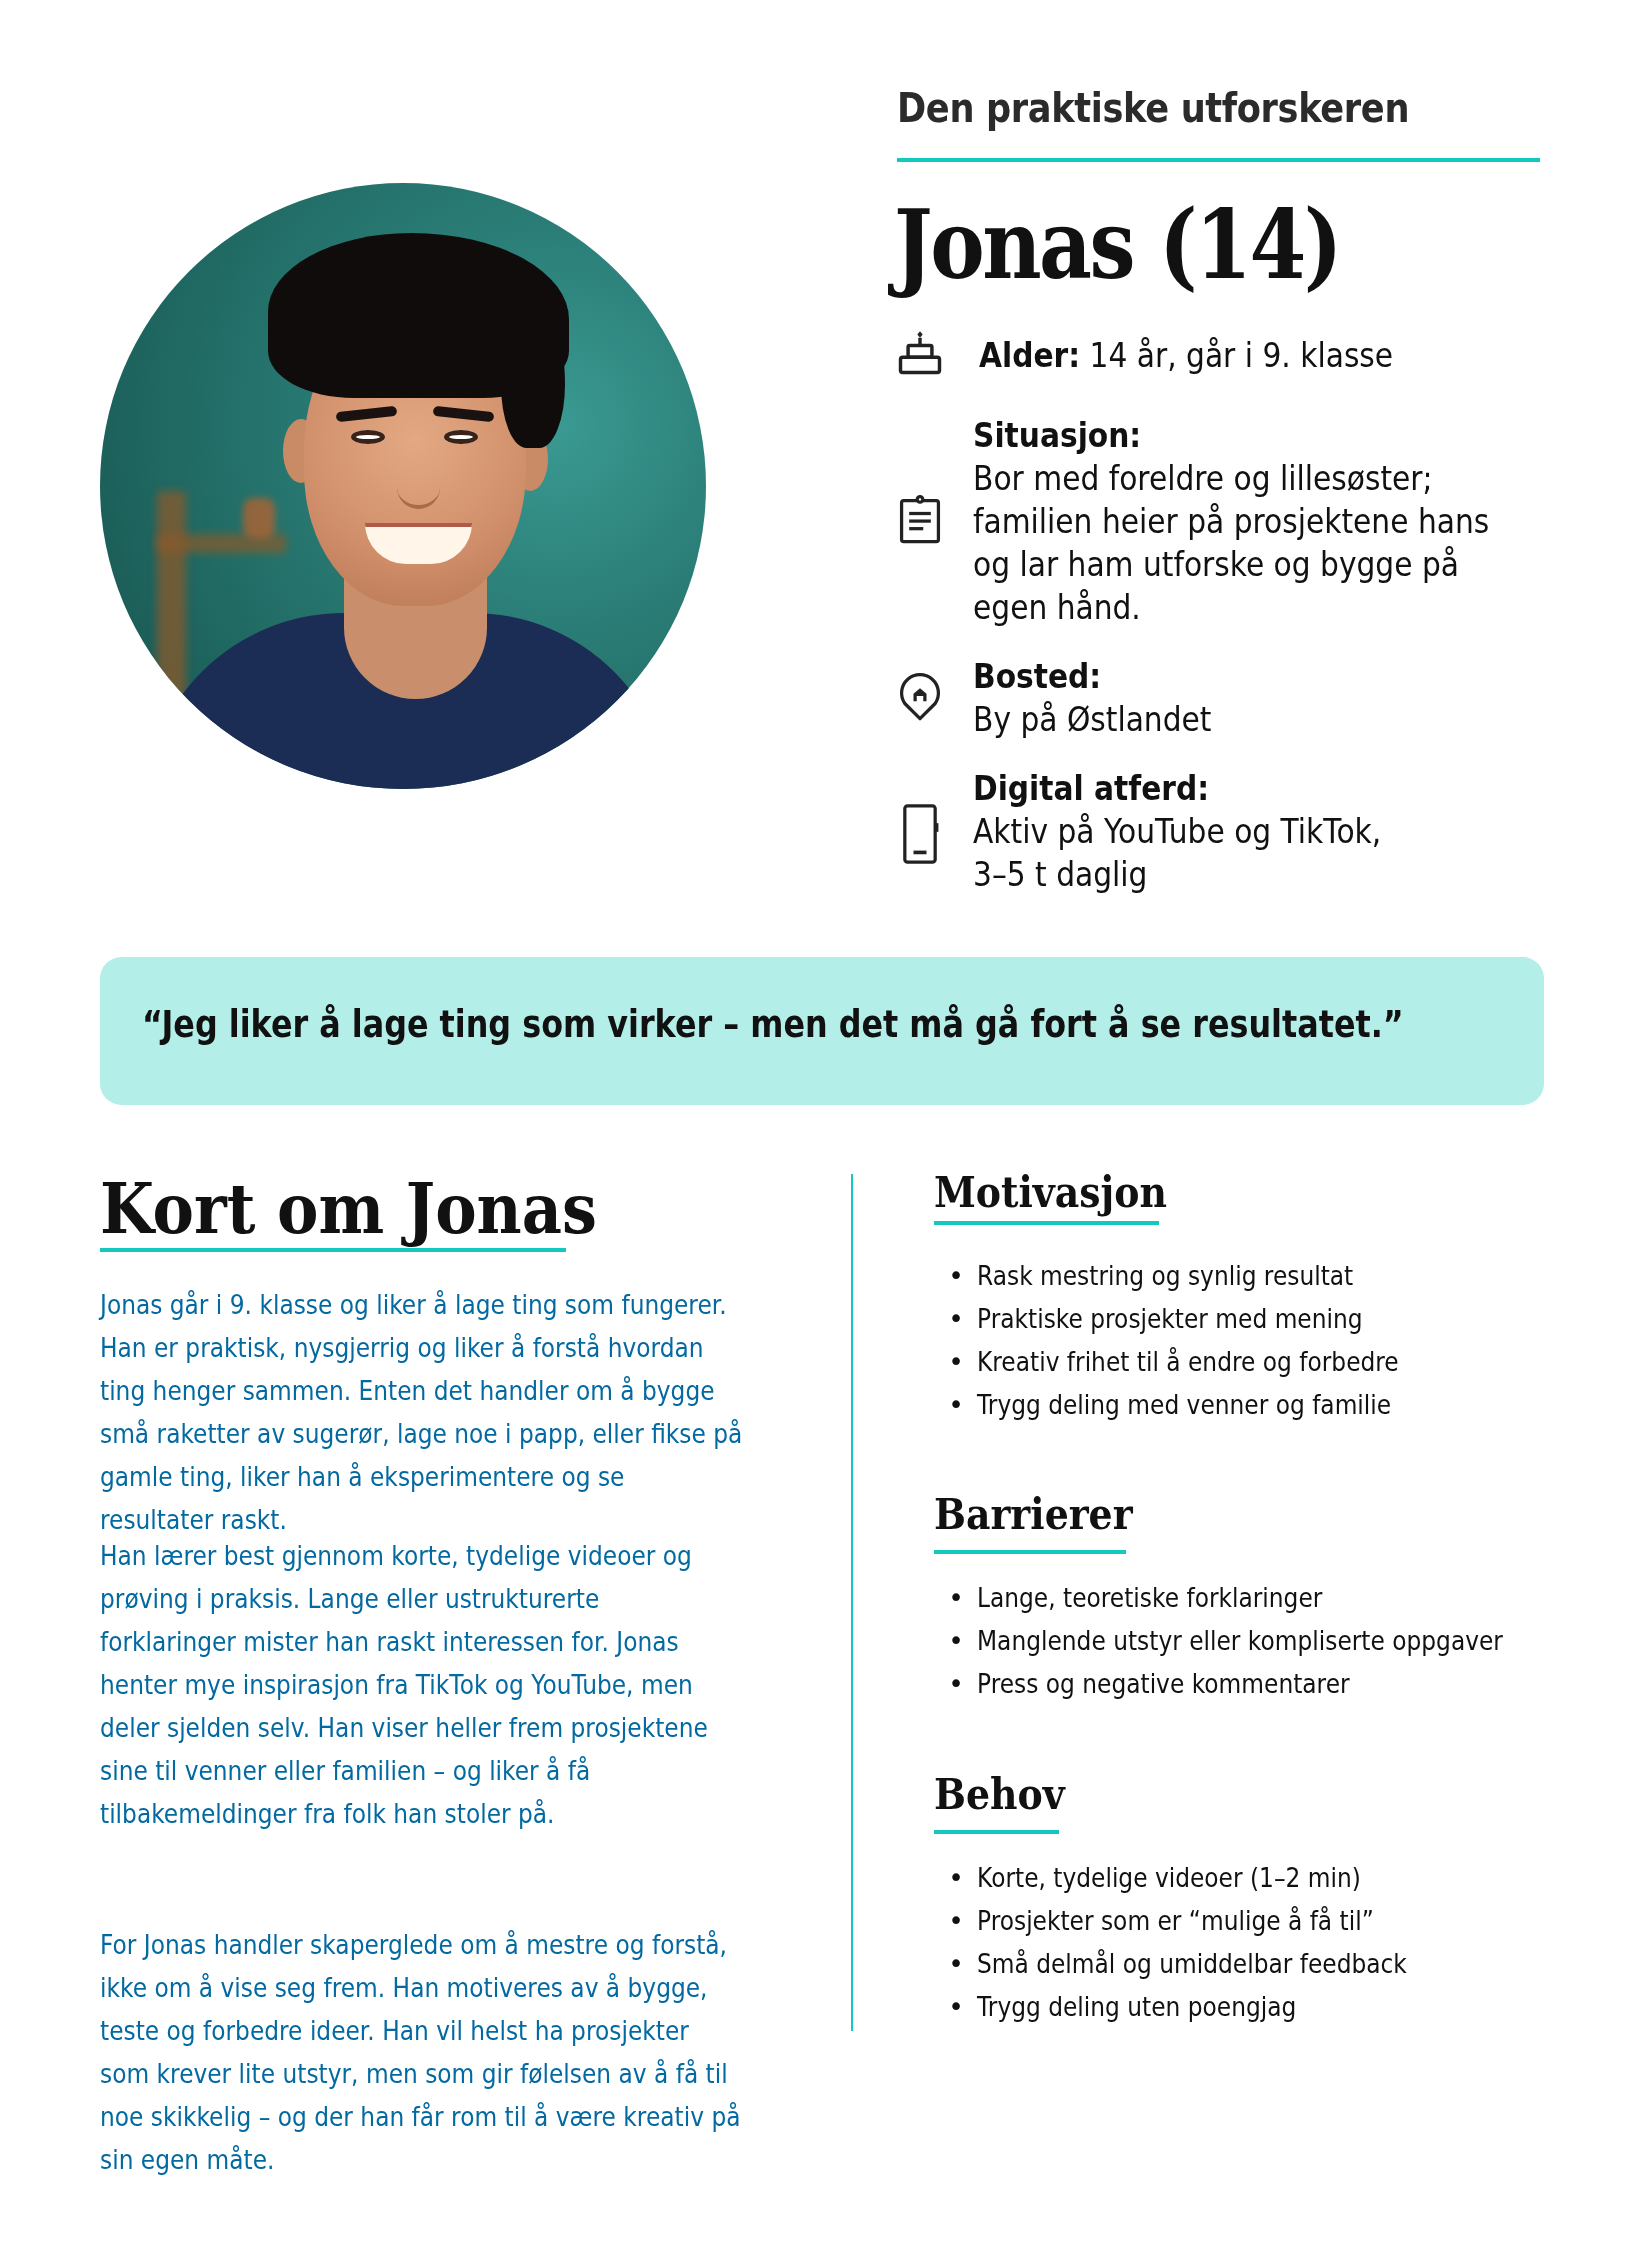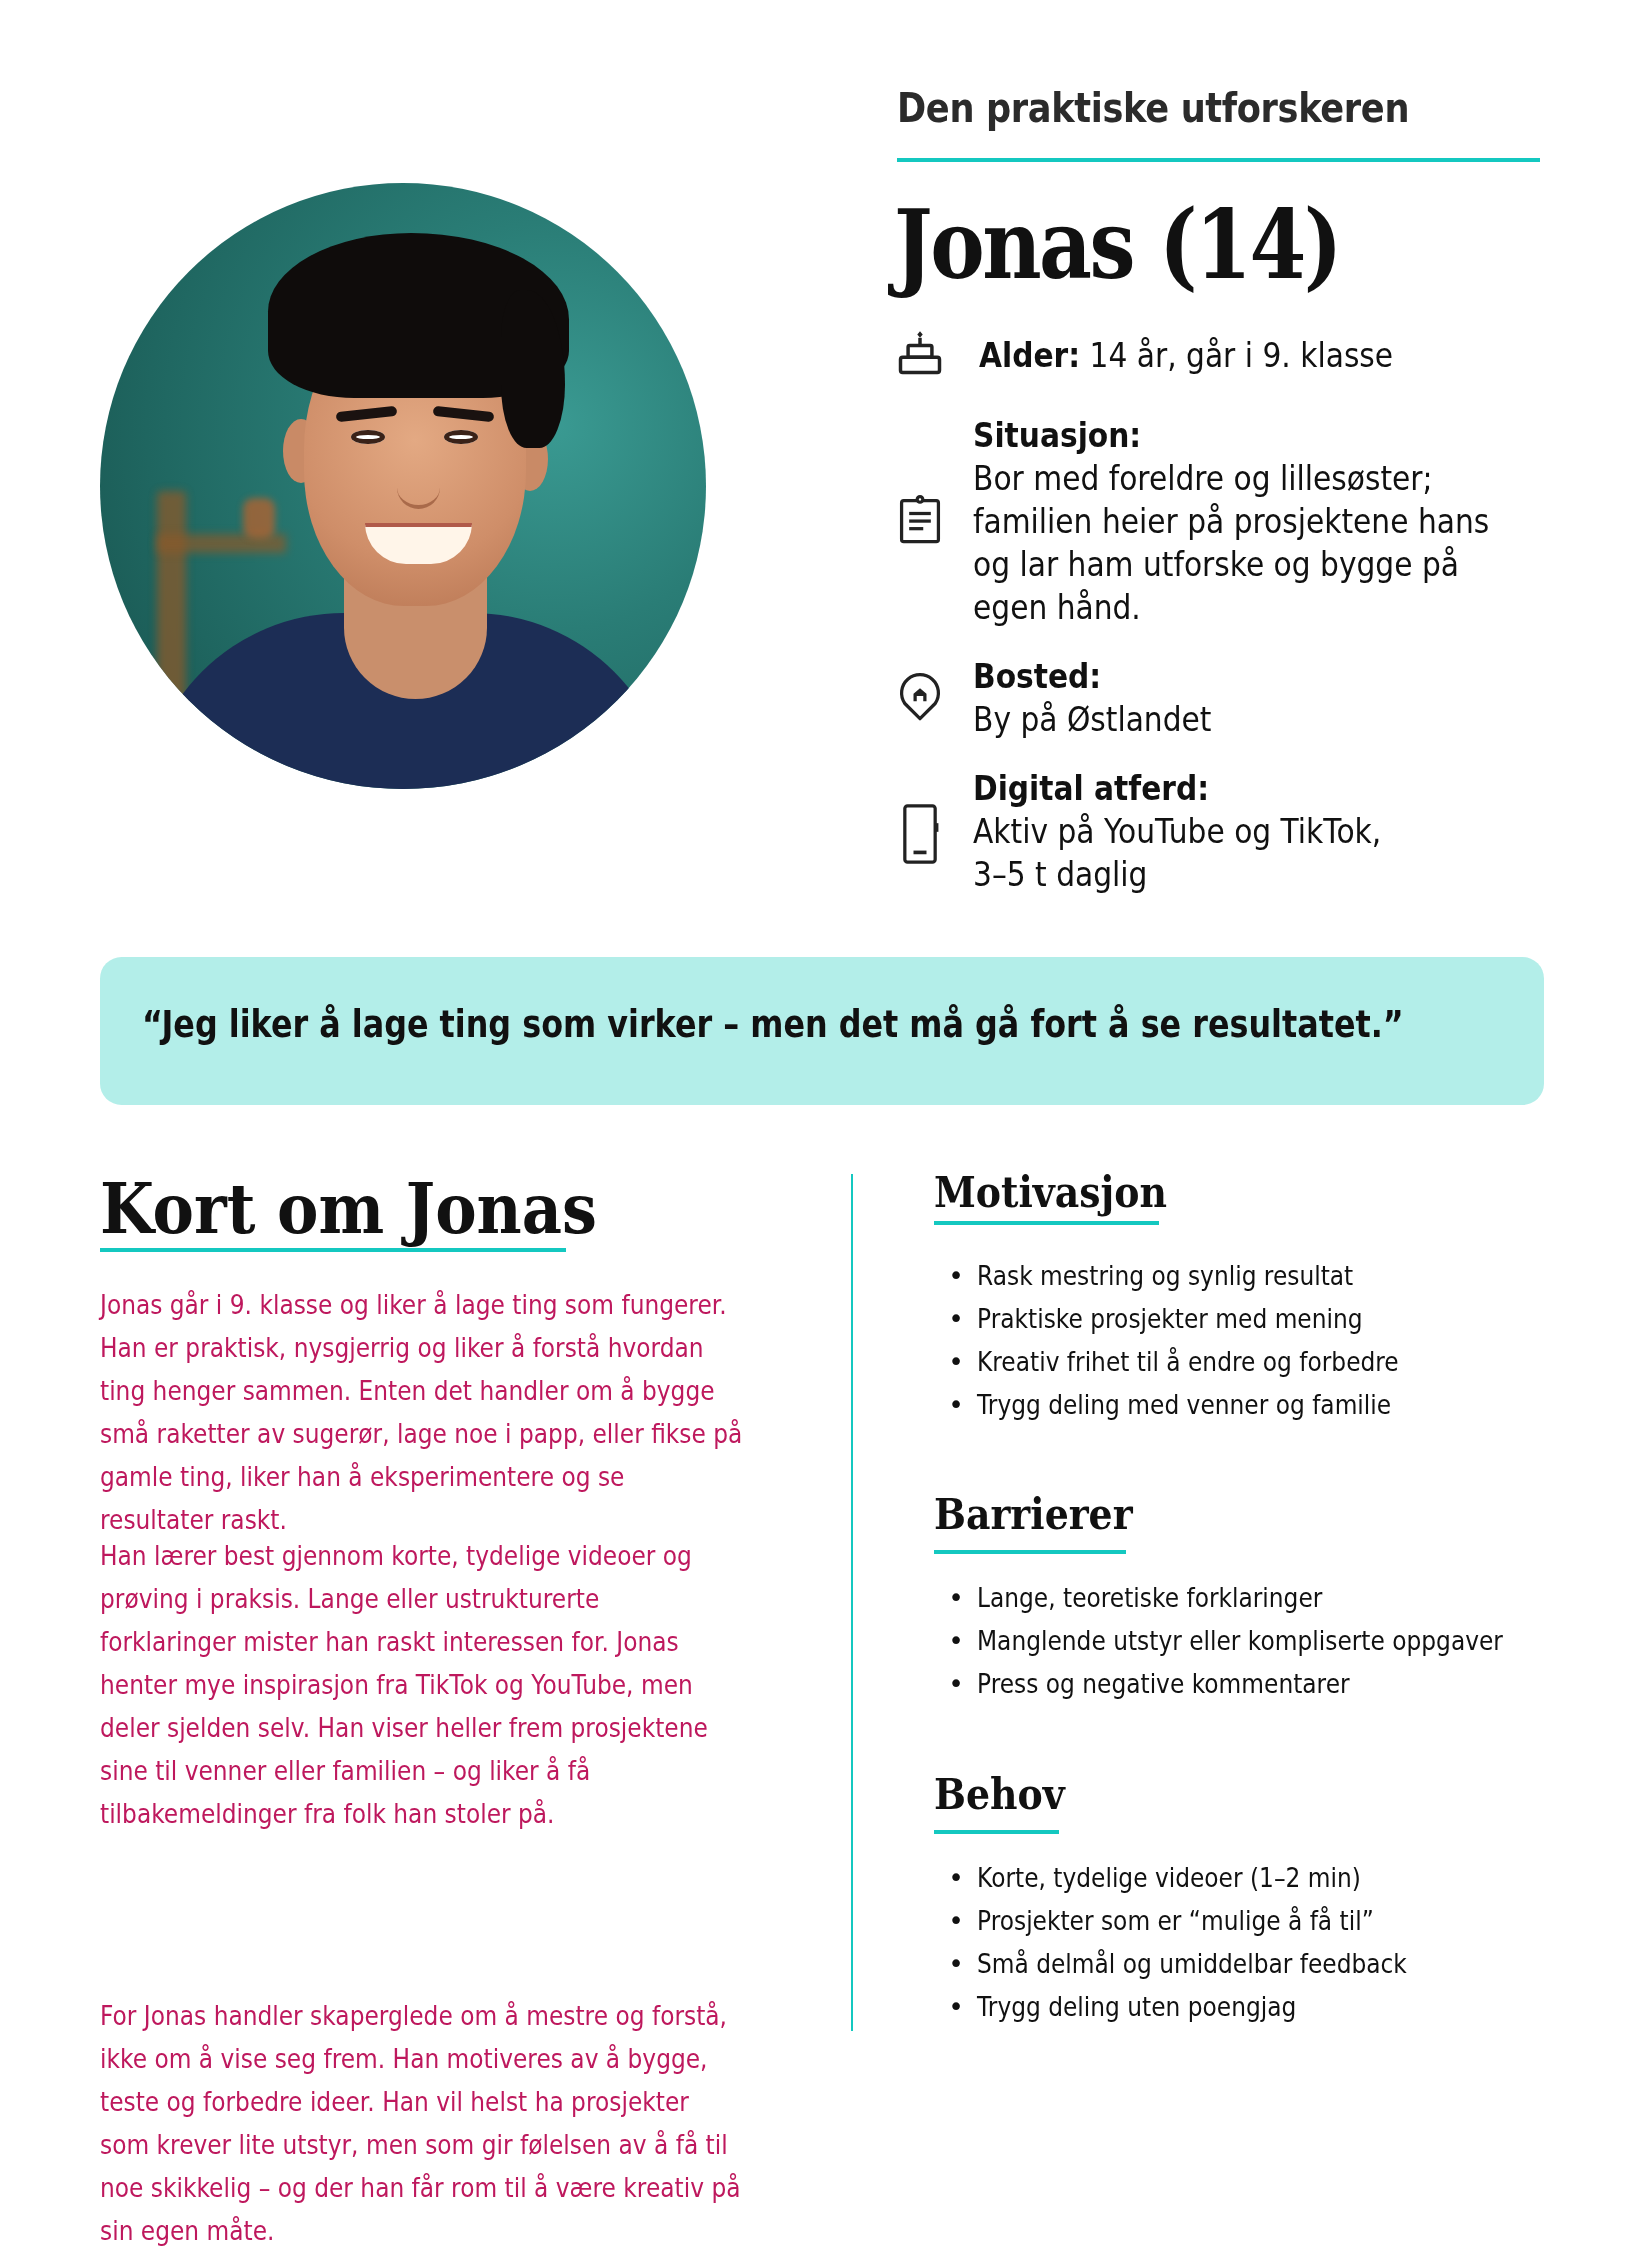--- a/index.html
+++ b/index.html
@@ -38,21 +38,21 @@
   .info-label { font-weight: 700; }
   .info-text { font-family: "DejaVu Sans", sans-serif; font-size: 33px; line-height: 43px; color: #111; transform: scaleX(0.9); transform-origin: left top; white-space: nowrap; }
 
   
   .quote-box { left: 100px; top: 957px; width: 1444px; height: 148px; background: #b3eee9; border-radius: 21.5px; }
   .quote-text { left: 142px; top: 1003px; font-size: 37px; font-weight: 700; font-family: "DejaVu Sans", sans-serif; transform: scaleX(0.86); transform-origin: left top; white-space: nowrap; color: #111; }
 
   
   .h-kort { left: 100px; top: 1168px; font-size: 69px; font-weight: 700; font-family: "DejaVu Serif", serif; transform: scaleX(0.9); transform-origin: left top; white-space: nowrap; }
   .h-kort-rule { left: 100px; top: 1248px; width: 466px; height: 3.6px; background: #14c8c0; }
-  .body-par { left: 100px; width: 688px; font-family: "DejaVu Sans", sans-serif; font-size: 26.5px; line-height: 43px; color: #be185d; }
+  .body-par { left: 100px; width: 688px; font-family: "DejaVu Sans", sans-serif; font-size: 26.5px; line-height: 43px; color: #0369a1; }
   .body-par .ln { display: block; white-space: nowrap; transform: scaleX(0.88); transform-origin: left top; }
 
   
   .vdivider { left: 851px; top: 1174px; width: 2.1px; height: 857px; background: #14c8c0; }
 
   
   .sec-h { font-size: 42px; font-weight: 700; font-family: "DejaVu Serif", serif; transform: scaleX(0.9); transform-origin: left top; white-space: nowrap; }
   .sec-rule { height: 3.6px; background: #14c8c0; }
   .sec-list { list-style: none; margin: 0; padding: 0; }
   .sec-list li { position: relative; font-family: "DejaVu Sans", sans-serif; font-size: 26.5px; line-height: 43px; padding-left: 43px; white-space: nowrap; }
@@ -157,21 +157,21 @@
 <div class="abs body-par" style="top:1534px;">
   <span class="ln">Han lærer best gjennom korte, tydelige videoer og</span>
   <span class="ln">prøving i praksis. Lange eller ustrukturerte</span>
   <span class="ln">forklaringer mister han raskt interessen for. Jonas</span>
   <span class="ln">henter mye inspirasjon fra TikTok og YouTube, men</span>
   <span class="ln">deler sjelden selv. Han viser heller frem prosjektene</span>
   <span class="ln">sine til venner eller familien – og liker å få</span>
   <span class="ln">tilbakemeldinger fra folk han stoler på.</span>
 </div>
 
-<div class="abs body-par" style="top:1994px;">
+<div class="abs body-par" style="top:1923px;">
   <span class="ln">For Jonas handler skaperglede om å mestre og forstå,</span>
   <span class="ln">ikke om å vise seg frem. Han motiveres av å bygge,</span>
   <span class="ln">teste og forbedre ideer. Han vil helst ha prosjekter</span>
   <span class="ln">som krever lite utstyr, men som gir følelsen av å få til</span>
   <span class="ln">noe skikkelig – og der han får rom til å være kreativ på</span>
   <span class="ln">sin egen måte.</span>
 </div>
 
 <div class="abs vdivider"></div>
 

